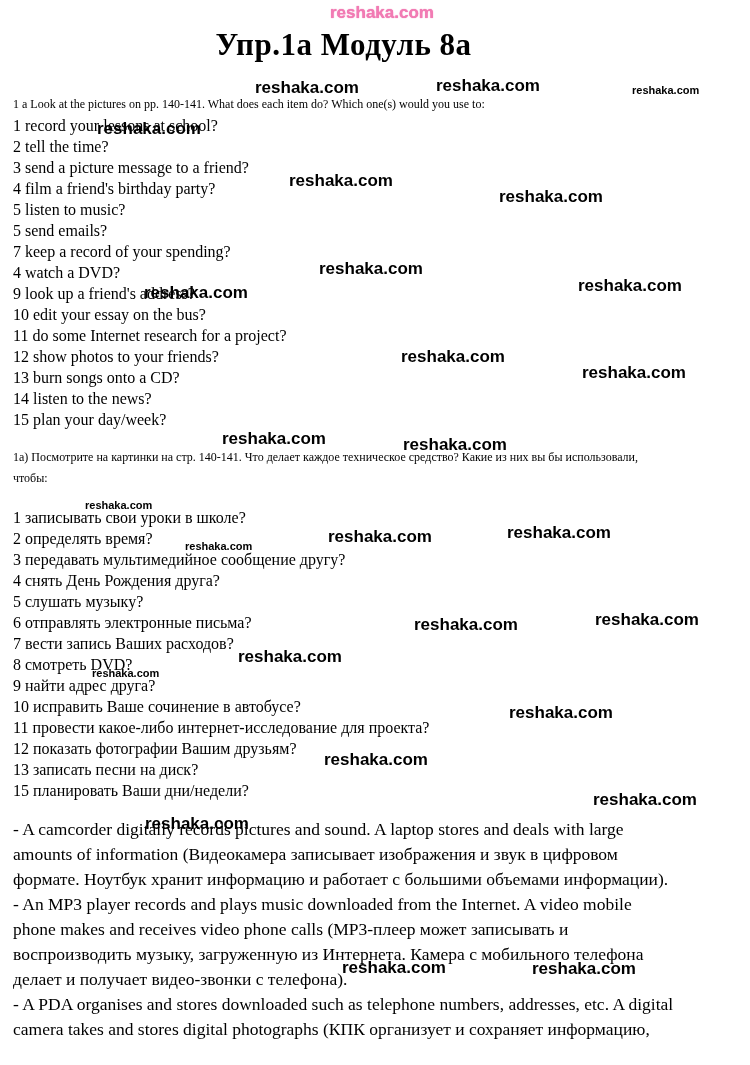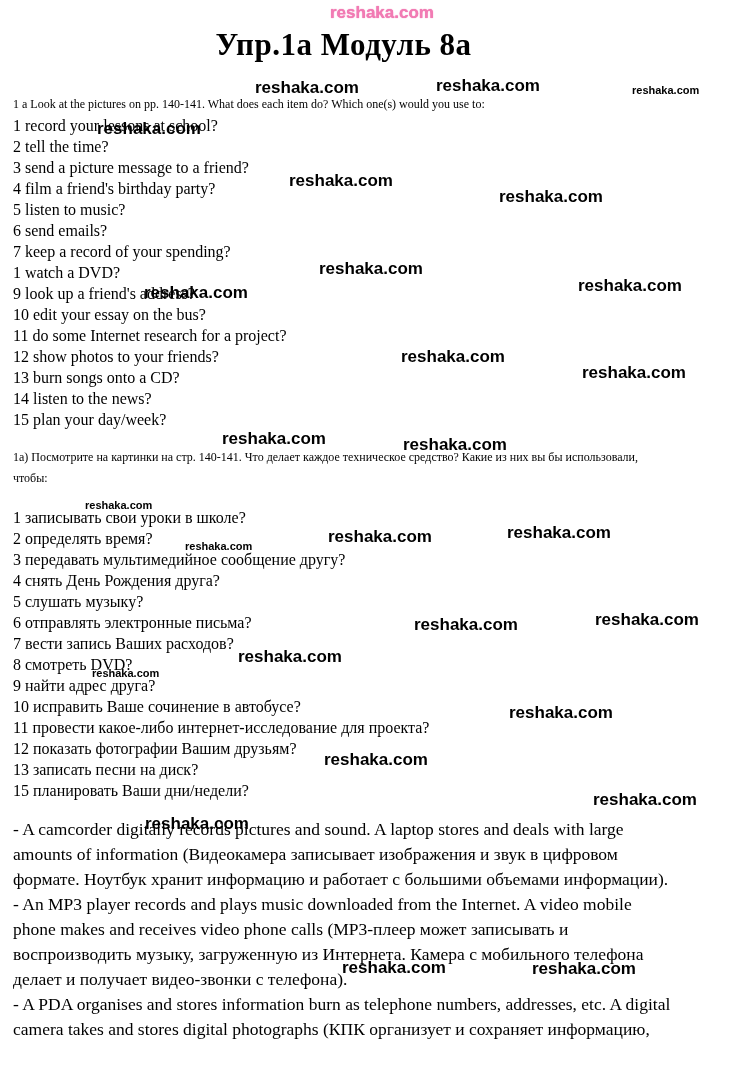--- a/index.html
+++ b/index.html
@@ -74,23 +74,23 @@
   <h1 class="title">Упр.1а Модуль 8а</h1>
 
   <p class="heading">1 a Look at the pictures on pp. 140-141. What does each item do? Which one(s) would you use to:</p>
 
   <div class="list">
       <div class="list-line">1 record your lessons at school?</div>
       <div class="list-line">2 tell the time?</div>
       <div class="list-line">3 send a picture message to a friend?</div>
       <div class="list-line">4 film a friend's birthday party?</div>
       <div class="list-line">5 listen to music?</div>
-      <div class="list-line">6 send emails?</div>
+      <div class="list-line">5 send emails?</div>
       <div class="list-line">7 keep a record of your spending?</div>
-      <div class="list-line">1 watch a DVD?</div>
+      <div class="list-line">4 watch a DVD?</div>
       <div class="list-line">9 look up a friend's address?</div>
       <div class="list-line">10 edit your essay on the bus?</div>
       <div class="list-line">11 do some Internet research for a project?</div>
       <div class="list-line">12 show photos to your friends?</div>
       <div class="list-line">13 burn songs onto a CD?</div>
       <div class="list-line">14 listen to the news?</div>
       <div class="list-line">15 plan your day/week?</div>
     </div>
 
   <p class="heading heading-ru">1а) Посмотрите на картинки на стр. 140-141. Что делает каждое техническое средство? Какие из них вы бы использовали, чтобы:</p>
@@ -108,21 +108,21 @@
       <div class="list-line">10 исправить Ваше сочинение в автобусе?</div>
       <div class="list-line">11 провести какое-либо интернет-исследование для проекта?</div>
       <div class="list-line">12 показать фотографии Вашим друзьям?</div>
       <div class="list-line">13 записать песни на диск?</div>
       <div class="list-line">15 планировать Ваши дни/недели?</div>
     </div>
 
   <div class="answers">
       <p>- A camcorder digitally records pictures and sound. A laptop stores and deals with large amounts of information (Видеокамера записывает изображения и звук в цифровом формате. Ноутбук хранит информацию и работает с большими объемами информации).</p>
       <p>- An MP3 player records and plays music downloaded from the Internet. A video mobile phone makes and receives video phone calls (MP3-плеер может записывать и воспроизводить музыку, загруженную из Интернета. Камера с мобильного телефона делает и получает видео-звонки с телефона).</p>
-      <p>- A PDA organises and stores information burn as telephone numbers, addresses, etc. A digital camera takes and stores digital photographs (КПК организует и сохраняет информацию,</p>
+      <p>- A PDA organises and stores downloaded such as telephone numbers, addresses, etc. A digital camera takes and stores digital photographs (КПК организует и сохраняет информацию,</p>
     </div>
 
 </div>
 
 <div class="watermark-layer">
     <span class="wm wm-pink" style="left: 318px; top: 3px;">reshaka.com</span>
     <span class="wm wm-large" style="left: 243px; top: 78px;">reshaka.com</span>
     <span class="wm wm-large" style="left: 424px; top: 76px;">reshaka.com</span>
     <span class="wm wm-small" style="left: 620px; top: 84px;">reshaka.com</span>
     <span class="wm wm-large" style="left: 85px; top: 119px;">reshaka.com</span>

